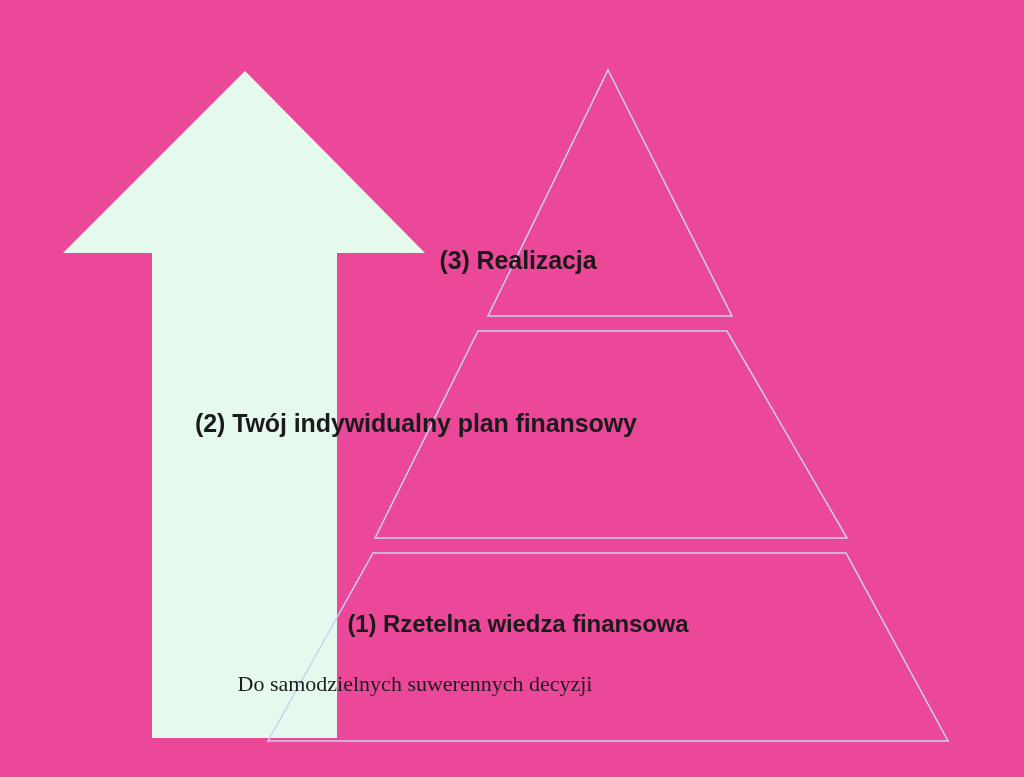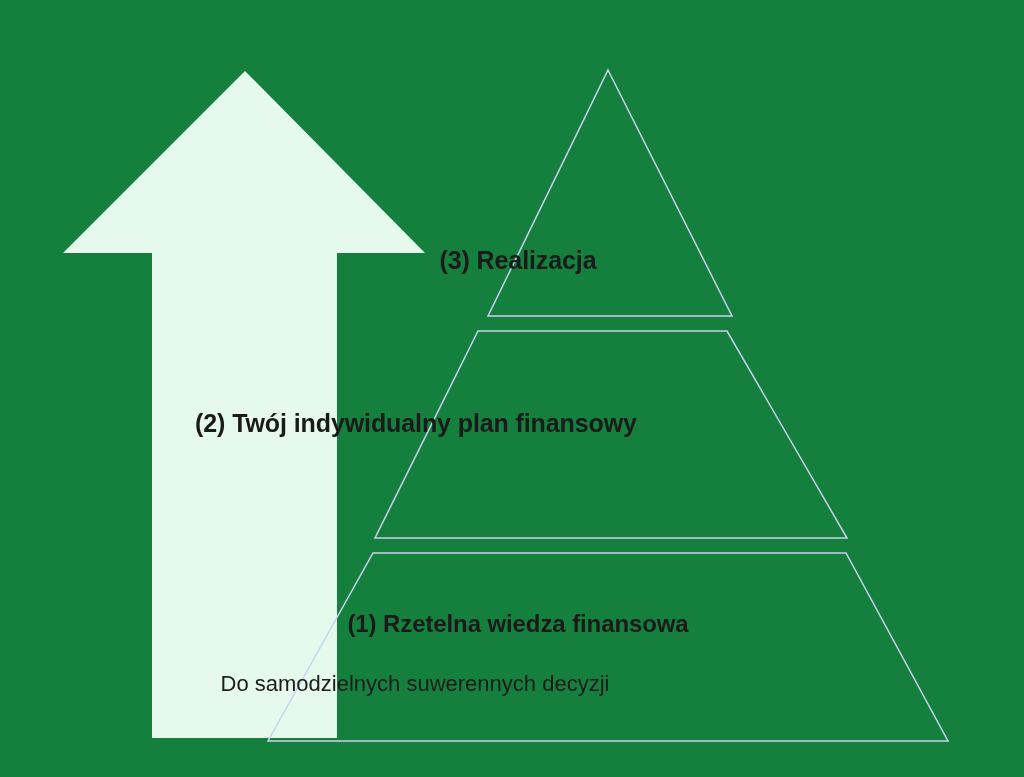--- a/index.html
+++ b/index.html
@@ -56,30 +56,30 @@
     text-indent: 12px;
   }
   #tier1-caption {
     position: absolute;
     left: 0;
     width: 820px;
     top: 671px;
     text-align: center;
     white-space: nowrap;
     color: #1c1c1c;
-    font-family: Liberation Sans, sans-serif;
+    font-family: Liberation Serif, serif;
     font-weight: normal;
     font-size: 22px;
     text-indent: 10px;
   }
 </style>
 </head>
 <body>
 
-<div id="slide" style="background: #15803d;">
+<div id="slide" style="background: #ec4899;">
 
   <svg id="vector-layer" viewBox="0 0 1024 777" xmlns="http://www.w3.org/2000/svg">
 
     <polygon id="arrow-shape" points="245,71 425,253 337,253 337,738 152,738 152,253 63,253" fill="#e5faed" stroke="none"></polygon>
 
     <polygon id="tier1-shape" points="373,553 846,553 948,741 268,741" fill="#ffffff" fill-opacity="0.0" stroke="#c7d2f0" stroke-width="1.5"></polygon>
 
     <polygon id="tier2-shape" points="478,331 727,331 847,538 375,538" fill="#ffffff" fill-opacity="0.0" stroke="#c7d2f0" stroke-width="1.5"></polygon>
 
     <polygon id="tier3-shape" points="608,70 732,316 488,316" fill="#ffffff" fill-opacity="0.0" stroke="#c7d2f0" stroke-width="1.5"></polygon>

